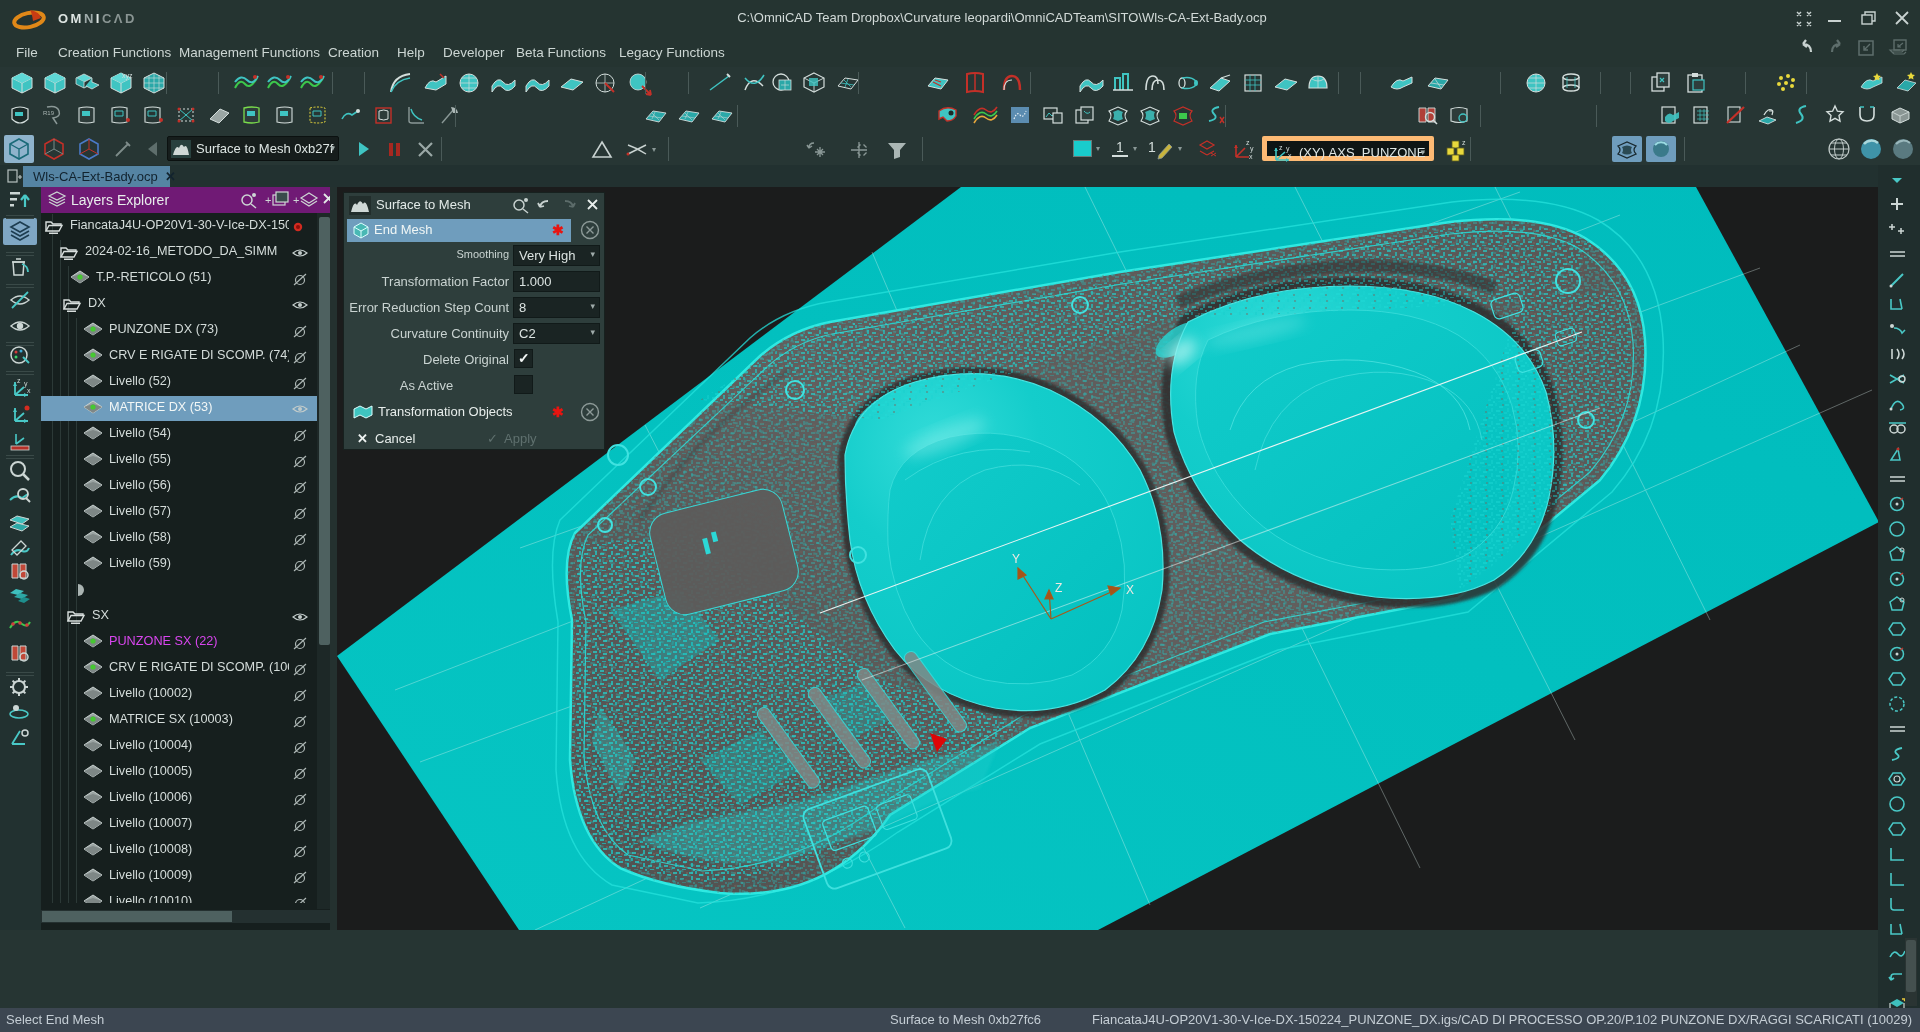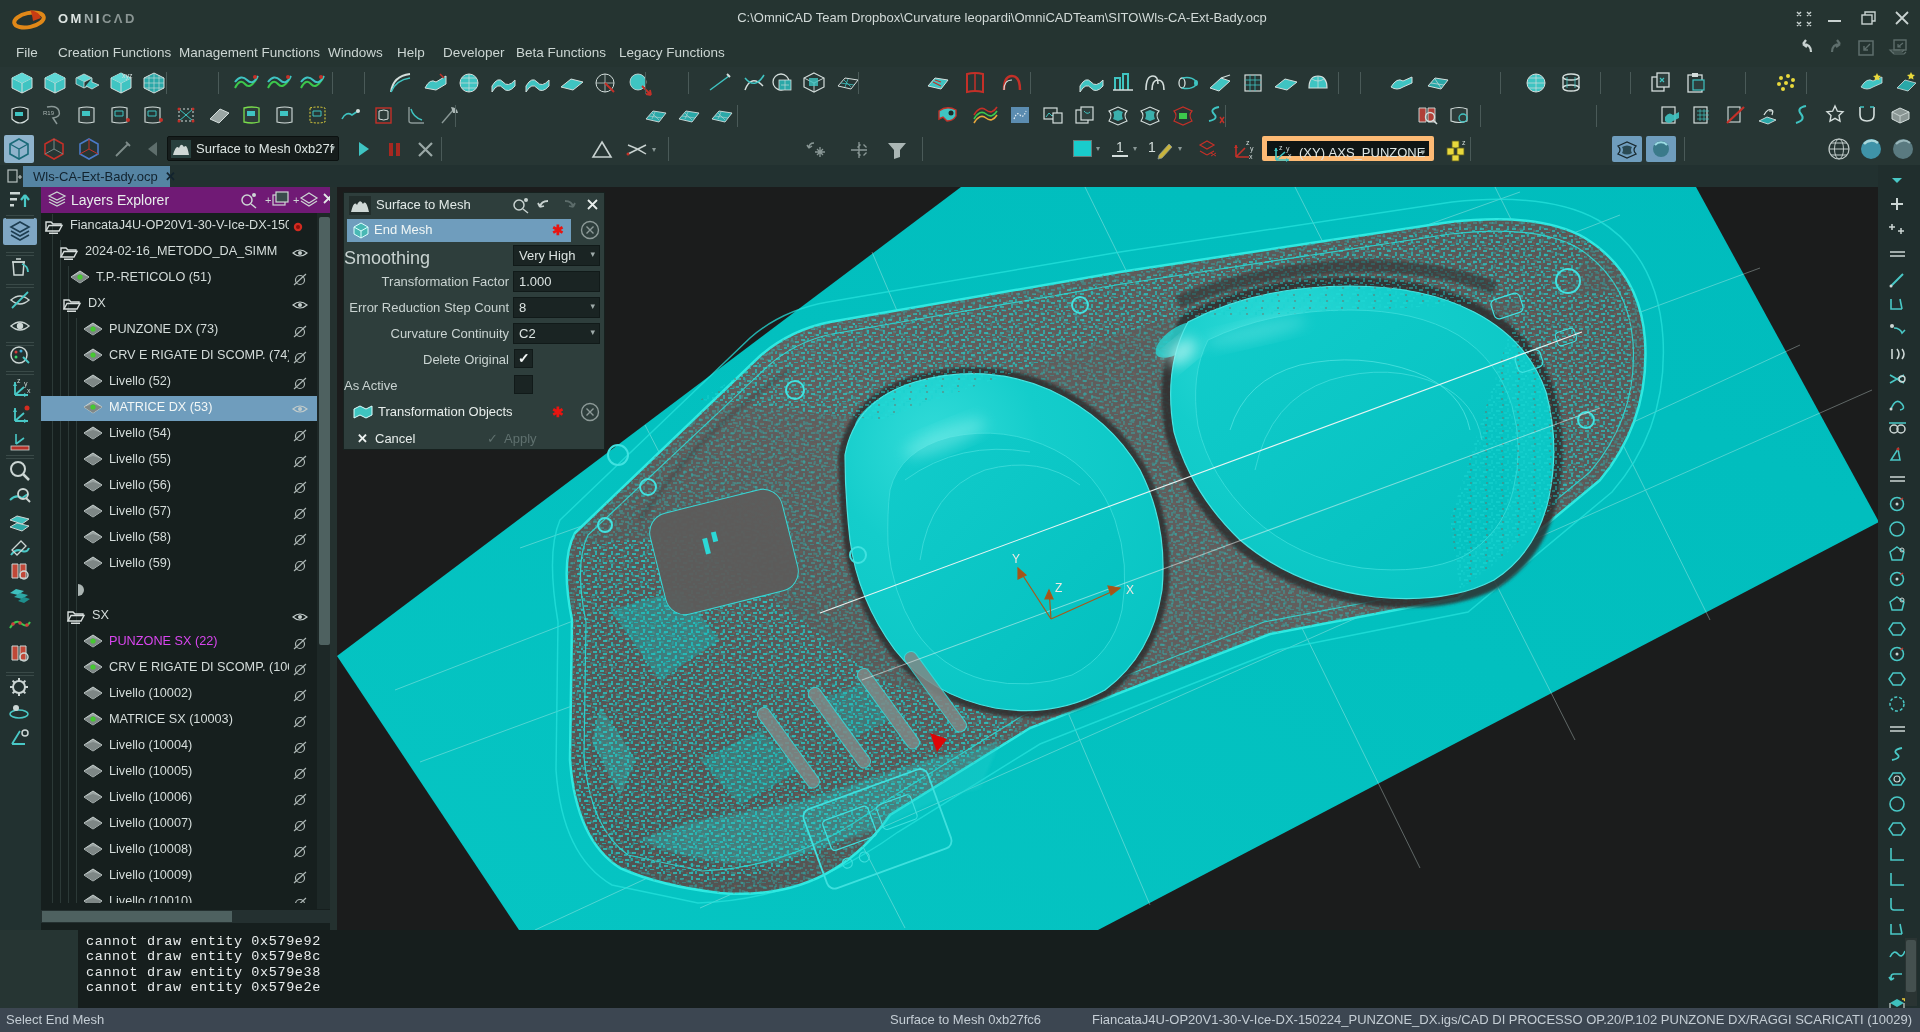--- a/index.html
+++ b/index.html
@@ -60,21 +60,21 @@
         <path d="M5,5 V2 H15 V11 H12" fill="none" stroke="#c8d2d0" stroke-width="1.4"></path>
       </svg>
   <svg class="abs" style="left:1894px;top:10px" width="20" height="20">
         <path d="M2,2 L14,14 M14,2 L2,14" stroke="#c8d2d0" stroke-width="1.8"></path>
       </svg>
   </div>
   <div id="menubar">
     <span class="menuitem" style="left:16px">File</span>
     <span class="menuitem" style="left:58px">Creation Functions</span>
     <span class="menuitem" style="left:179px">Management Functions</span>
-    <span class="menuitem" style="left:328px">Windows</span>
+    <span class="menuitem" style="left:328px">Creation</span>
     <span class="menuitem" style="left:397px">Help</span>
     <span class="menuitem" style="left:443px">Developer</span>
     <span class="menuitem" style="left:516px">Beta Functions</span>
     <span class="menuitem" style="left:619px">Legacy Functions</span>
   <svg class="abs" style="left:1795px;top:2px" width="24" height="24">
         <path d="M16,14 Q16,6 8,6 M8,6 l3,-4 m-3,4 l4,3" fill="none" stroke="#c8d2d0" stroke-width="2.2"></path>
       </svg>
   <svg class="abs" style="left:1826px;top:2px" width="24" height="24">
         <path d="M6,14 Q6,6 14,6 M14,6 l-3,-4 m3,4 l-4,3" fill="none" stroke="#5e6e6c" stroke-width="2.2"></path>
       </svg>
@@ -1326,52 +1326,49 @@
         <path d="M9,1 L16,5 L16,12 L9,16 L2,12 L2,5 Z" fill="#49b8b4" stroke="#dff" stroke-width="1"></path>
         <path d="M2,5 L9,9 L16,5 M9,9 L9,16" fill="none" stroke="#dff" stroke-width="1"></path>
       </svg>
     <div class="abs" style="left:30px;top:29px;font-size:13px;color:#f0f6f5">End Mesh</div>
     <div class="abs" style="left:208px;top:29px;font-size:14px;color:#e81410;font-weight:bold">✱</div>
     <svg class="abs" style="left:236px;top:27px" width="21" height="21">
         <circle cx="10" cy="10" r="8.5" fill="none" stroke="#8d9a98" stroke-width="1.4"></circle>
         <path d="M6.5,6.5 L13.5,13.5 M13.5,6.5 L6.5,13.5" stroke="#8d9a98" stroke-width="1.4"></path>
       </svg>
 
-    <div class="abs" style="left:0;top:55px;width:165px;font-size:18px;color:#c9d3d1">Smoothing</div>
+    <div class="abs" style="left:0;top:55px;width:165px;text-align:right;font-size:11px;color:#c9d3d1">Smoothing</div>
     <div class="abs" style="left:169px;top:52px;width:87px;height:21px;background:#1a2423;border:1px solid #111a19;color:#dbe3e1;font-size:13px;padding:2px 16px 0 5px">Very High<span style="position:absolute;right:4px;top:3px;font-size:9px;color:#9fabaa">▾</span></div>
     <div class="abs" style="left:0;top:81px;width:165px;text-align:right;font-size:13px;color:#c9d3d1">Transformation Factor</div>
     <div class="abs" style="left:169px;top:78px;width:87px;height:21px;background:#1a2423;border:1px solid #111a19;color:#dbe3e1;font-size:13px;padding:2px 0 0 5px">1.000</div>
     <div class="abs" style="left:0;top:107px;width:165px;text-align:right;font-size:13px;color:#c9d3d1">Error Reduction Step Count</div>
     <div class="abs" style="left:169px;top:104px;width:87px;height:21px;background:#1a2423;border:1px solid #111a19;color:#dbe3e1;font-size:13px;padding:2px 0 0 5px">8<span style="position:absolute;right:4px;top:3px;font-size:9px;color:#9fabaa">▾</span></div>
     <div class="abs" style="left:0;top:133px;width:165px;text-align:right;font-size:13px;color:#c9d3d1">Curvature Continuity</div>
     <div class="abs" style="left:169px;top:130px;width:87px;height:21px;background:#1a2423;border:1px solid #111a19;color:#dbe3e1;font-size:13px;padding:2px 0 0 5px">C2<span style="position:absolute;right:4px;top:3px;font-size:9px;color:#9fabaa">▾</span></div>
     <div class="abs" style="left:0;top:159px;width:165px;text-align:right;font-size:13px;color:#c9d3d1">Delete Original</div>
     <div class="abs" style="left:170px;top:156px;width:19px;height:19px;background:#1a2423;border:1px solid #111a19;color:#f2f6f5;font-size:14px;font-weight:bold;padding:0 0 0 3px">✓</div>
-    <div class="abs" style="left:0;top:185px;width:165px;text-align:left;font-size:13px;color:#c9d3d1">As Active</div>
+    <div class="abs" style="left:0;top:185px;width:165px;text-align:center;font-size:13px;color:#c9d3d1">As Active</div>
     <div class="abs" style="left:170px;top:182px;width:19px;height:19px;background:#1a2423;border:1px solid #111a19"></div>
 
     <svg class="abs" style="left:8px;top:210px" width="22" height="18">
         <path d="M2,6 L8,3 L14,6 L20,3 L20,12 L14,15 L8,12 L2,15 Z" fill="#3fc4c0" stroke="#dff" stroke-width="1"></path>
       </svg>
     <div class="abs" style="left:34px;top:211px;font-size:13px;color:#e7edeb">Transformation Objects</div>
     <div class="abs" style="left:208px;top:211px;font-size:14px;color:#e81410;font-weight:bold">✱</div>
     <svg class="abs" style="left:236px;top:209px" width="21" height="21">
         <circle cx="10" cy="10" r="8.5" fill="none" stroke="#8d9a98" stroke-width="1.4"></circle>
         <path d="M6.5,6.5 L13.5,13.5 M13.5,6.5 L6.5,13.5" stroke="#8d9a98" stroke-width="1.4"></path>
       </svg>
 
     <div class="abs" style="left:13px;top:238px;font-size:13px;color:#eef3f2;font-weight:bold">✕</div>
     <div class="abs" style="left:31px;top:238px;font-size:13px;color:#e7edeb">Cancel</div>
     <div class="abs" style="left:143px;top:238px;font-size:13px;color:#5f706e">✓</div>
     <div class="abs" style="left:160px;top:238px;font-size:13px;color:#5f706e">Apply</div>
   </div>
   <div id="consoleleft"></div>
-  <div id="console">
-    <div style="padding:4px 0 0 8px; line-height:15.3px">cannot draw entity 0x579e92<br>cannot draw entity 0x579e8c<br>cannot draw entity 0x579e38<br>cannot draw entity 0x579e2e</div>
-  </div>
   <div class="abs" style="left:1905px;top:938px;width:12px;height:68px;background:#2a3433"></div>
   <div class="abs" style="left:1906px;top:940px;width:10px;height:52px;background:#44504f;border-radius:2px"></div>
   <div id="statusbar">
     <span style="position:absolute;left:6px;top:4px">Select End Mesh</span>
     <span style="position:absolute;left:890px;top:4px">Surface to Mesh 0xb27fc6</span>
     <span style="position:absolute;right:8px;top:4px">FiancataJ4U-OP20V1-30-V-Ice-DX-150224_PUNZONE_DX.igs/CAD DI PROCESSO OP.20/P.102 PUNZONE DX/RAGGI SCARICATI (10029)</span>
   </div>
 </div>
 
 </body></html>

